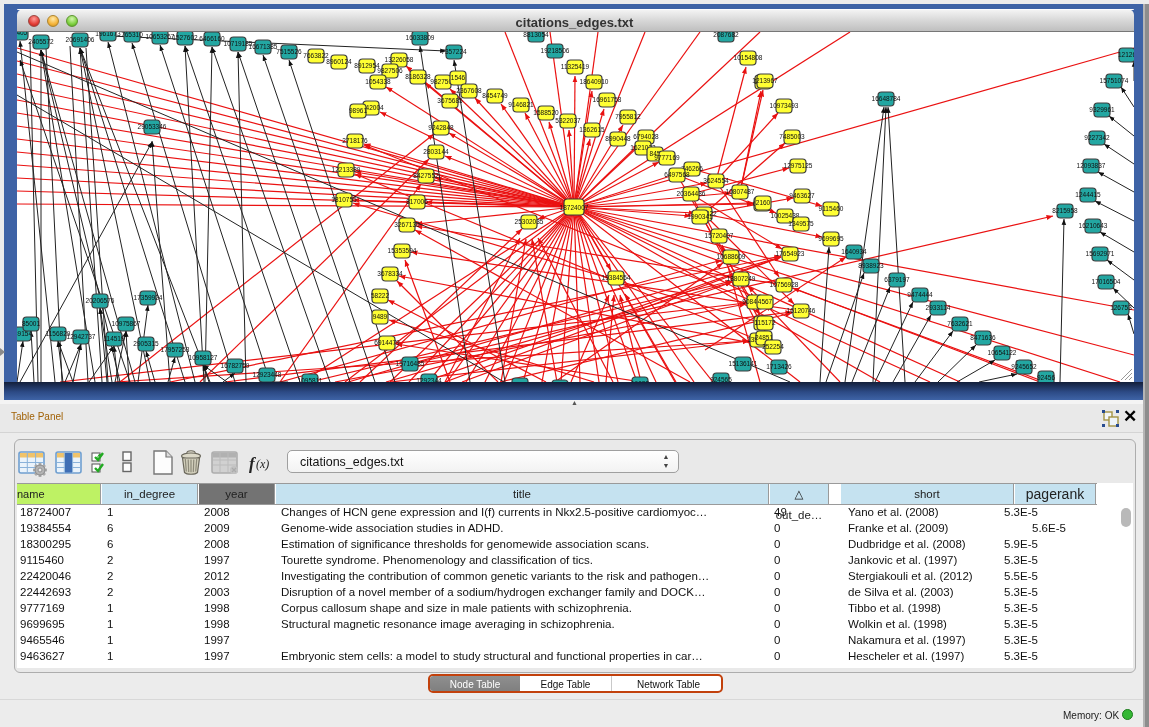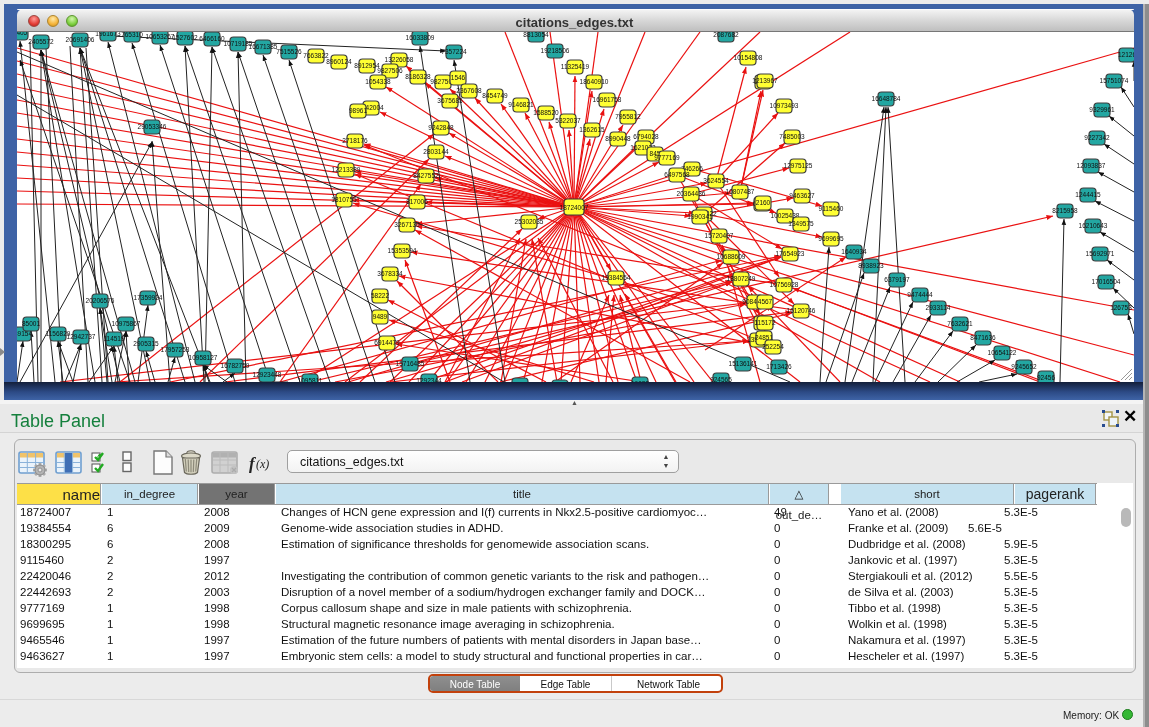--- a/index.html
+++ b/index.html
@@ -530,21 +530,21 @@
   </svg>
 
 <div class="abs" style="left:1145px;top:0;width:4px;height:4px;background:#ececec"></div>
 <div class="abs" style="left:1145px;top:4px;width:4px;height:723px;background:#8d8d8d"></div>
 <div class="abs" style="left:1143px;top:4px;width:2px;height:723px;background:#b5b5b5"></div>
 <div class="abs" style="left:0;top:348px;width:0;height:0;border-top:4px solid transparent;border-bottom:4px solid transparent;border-left:5px solid #8a8a8a"></div>
 
 <div class="abs" style="left:0;top:400px;width:1143px;height:327px;background:#ececec"></div>
 <div class="abs" style="left:0;top:400px;width:1143px;height:4px;background:#f4f4f4"></div>
 <div class="abs" style="left:0;top:404px;width:1143px;height:29px;background:#e9e9e9;border-bottom:1px solid #d4d4d4"></div>
-<div class="abs" style="left:11px;top:411px;font-size:18px;color:#15803d">Table Panel</div>
+<div class="abs" style="left:11px;top:411px;font-size:10px;color:#a16207">Table Panel</div>
 
 <div class="abs" style="left:571px;top:400px;width:9px;height:5px;color:#555;font-size:7px;line-height:5px">▲</div>
 
 <svg class="abs" style="left:1102px;top:410px" width="18" height="18" viewBox="0 0 18 18">
 <rect x="2" y="2" width="8" height="8" fill="#f3f7fb" stroke="#a39344" stroke-width="1.4"></rect>
 <rect x="7" y="7" width="9" height="9" fill="#eef4fa" stroke="#a39344" stroke-width="1.4"></rect>
 <g fill="#274b8f">
       <rect x="0" y="0" width="3" height="3"></rect>
       <rect x="14" y="0" width="3" height="3"></rect>
       <rect x="0" y="14" width="3" height="3"></rect>
@@ -608,21 +608,21 @@
       <path d="M216 20 l4 4 m0 -4 l-4 4" stroke="#979797" stroke-width="1.2"></path>
     </g>
     <text x="233" y="21" font-family="Liberation Serif, serif" font-size="17" font-style="italic" font-weight="bold" fill="#222">f</text>
     <text x="240" y="20" font-family="Liberation Serif, serif" font-size="12" font-style="italic" fill="#222">(x)</text>
   </svg>
 
 <div class="abs" style="left:287px;top:450px;width:392px;height:23px;background:linear-gradient(#ffffff,#f2f2f2);border:1px solid #9f9f9f;border-radius:5px;font-size:12.5px;color:#111;line-height:22px;padding-left:12px">citations_edges.txt</div>
 <div class="abs" style="left:660px;top:452px;width:12px;height:20px;color:#444;font-size:7px;line-height:9px;text-align:center">▲<br>▼</div>
 
 <div class="abs" style="left:17px;top:483px;width:1116px;height:185px;background:#fff"></div>
-<div style="position:absolute;left:17px;top:484px;width:84px;height:20px;background:#fde047;border-right:1px solid #9a9a9a;font-size:15px;color:#222;text-align:right;line-height:21px">name</div>
+<div style="position:absolute;left:17px;top:484px;width:84px;height:20px;background:#bef264;border-right:1px solid #9a9a9a;font-size:11px;color:#222;text-align:left;line-height:21px">name</div>
 <div style="position:absolute;left:102px;top:484px;width:96px;height:20px;background:#c5e2f0;border-right:1px solid #9a9a9a;font-size:11.5px;color:#222;text-align:center;line-height:21px">in_degree</div>
 <div style="position:absolute;left:199px;top:484px;width:76px;height:20px;background:#737373;border-right:1px solid #9a9a9a;font-size:11.5px;color:#222;text-align:center;line-height:21px">year</div>
 <div style="position:absolute;left:276px;top:484px;width:493px;height:20px;background:#c5e2f0;border-right:1px solid #9a9a9a;font-size:11.5px;color:#222;text-align:center;line-height:21px">title</div>
 <div style="position:absolute;left:770px;top:484px;width:59px;height:20px;background:#c5e2f0;border-right:1px solid #9a9a9a;font-size:11.5px;color:#222;text-align:center;line-height:21px">△ out_de…</div>
 <div style="position:absolute;left:841px;top:484px;width:173px;height:20px;background:#c5e2f0;border-right:1px solid #9a9a9a;font-size:11.5px;color:#222;text-align:center;line-height:21px">short</div>
 <div style="position:absolute;left:1015px;top:484px;width:81px;height:20px;background:#c5e2f0;border-right:1px solid #9a9a9a;font-size:14px;color:#222;text-align:center;line-height:21px">pagerank</div>
 <div class="abs" style="left:17px;top:483px;width:1080px;height:1px;background:#9a9a9a"></div>
 <div class="abs" style="left:17px;top:504px;width:1080px;height:1px;background:#9a9a9a"></div>
 <div style="position:absolute;left:0;top:506px;width:1100px;height:16px;font-size:11.5px;color:#111">
     <span style="position:absolute;left:20px">18724007</span>
@@ -633,35 +633,36 @@
     <span style="position:absolute;left:848px">Yano et al. (2008)</span>
     <span style="position:absolute;left:1004px">5.3E-5</span>
   </div>
 <div style="position:absolute;left:0;top:522px;width:1100px;height:16px;font-size:11.5px;color:#111">
     <span style="position:absolute;left:20px">19384554</span>
     <span style="position:absolute;left:107px">6</span>
     <span style="position:absolute;left:204px">2009</span>
     <span style="position:absolute;left:281px;width:488px;white-space:nowrap;overflow:hidden">Genome-wide association studies in ADHD.</span>
     <span style="position:absolute;left:774px">0</span>
     <span style="position:absolute;left:848px">Franke et al. (2009)</span>
-    <span style="position:absolute;left:968px">5.6E-5</span>
+    <span style="position:absolute;left:1032px">5.6E-5</span>
   </div>
 <div style="position:absolute;left:0;top:538px;width:1100px;height:16px;font-size:11.5px;color:#111">
     <span style="position:absolute;left:20px">18300295</span>
     <span style="position:absolute;left:107px">6</span>
     <span style="position:absolute;left:204px">2008</span>
     <span style="position:absolute;left:281px;width:488px;white-space:nowrap;overflow:hidden">Estimation of significance thresholds for genomewide association scans.</span>
     <span style="position:absolute;left:774px">0</span>
     <span style="position:absolute;left:848px">Dudbridge et al. (2008)</span>
     <span style="position:absolute;left:1004px">5.9E-5</span>
   </div>
 <div style="position:absolute;left:0;top:554px;width:1100px;height:16px;font-size:11.5px;color:#111">
     <span style="position:absolute;left:20px">9115460</span>
     <span style="position:absolute;left:107px">2</span>
     <span style="position:absolute;left:204px">1997</span>
+    <span style="position:absolute;left:281px;width:488px;white-space:nowrap;overflow:hidden">Tourette syndrome. Phenomenology and classification of tics.</span>
     <span style="position:absolute;left:774px">0</span>
     <span style="position:absolute;left:848px">Jankovic et al. (1997)</span>
     <span style="position:absolute;left:1004px">5.3E-5</span>
   </div>
 <div style="position:absolute;left:0;top:570px;width:1100px;height:16px;font-size:11.5px;color:#111">
     <span style="position:absolute;left:20px">22420046</span>
     <span style="position:absolute;left:107px">2</span>
     <span style="position:absolute;left:204px">2012</span>
     <span style="position:absolute;left:281px;width:488px;white-space:nowrap;overflow:hidden">Investigating the contribution of common genetic variants to the risk and pathogen…</span>
     <span style="position:absolute;left:774px">0</span>
@@ -692,21 +693,20 @@
     <span style="position:absolute;left:204px">1998</span>
     <span style="position:absolute;left:281px;width:488px;white-space:nowrap;overflow:hidden">Structural magnetic resonance image averaging in schizophrenia.</span>
     <span style="position:absolute;left:774px">0</span>
     <span style="position:absolute;left:848px">Wolkin et al. (1998)</span>
     <span style="position:absolute;left:1004px">5.3E-5</span>
   </div>
 <div style="position:absolute;left:0;top:634px;width:1100px;height:16px;font-size:11.5px;color:#111">
     <span style="position:absolute;left:20px">9465546</span>
     <span style="position:absolute;left:107px">1</span>
     <span style="position:absolute;left:204px">1997</span>
-    <span style="position:absolute;left:281px;width:488px;white-space:nowrap;overflow:hidden">Estimation of the future numbers of patients with mental disorders in Japan base…</span>
     <span style="position:absolute;left:774px">0</span>
     <span style="position:absolute;left:848px">Nakamura et al. (1997)</span>
     <span style="position:absolute;left:1004px">5.3E-5</span>
   </div>
 <div style="position:absolute;left:0;top:650px;width:1100px;height:16px;font-size:11.5px;color:#111">
     <span style="position:absolute;left:20px">9463627</span>
     <span style="position:absolute;left:107px">1</span>
     <span style="position:absolute;left:204px">1997</span>
     <span style="position:absolute;left:281px;width:488px;white-space:nowrap;overflow:hidden">Embryonic stem cells: a model to study structural and functional properties in car…</span>
     <span style="position:absolute;left:774px">0</span>

